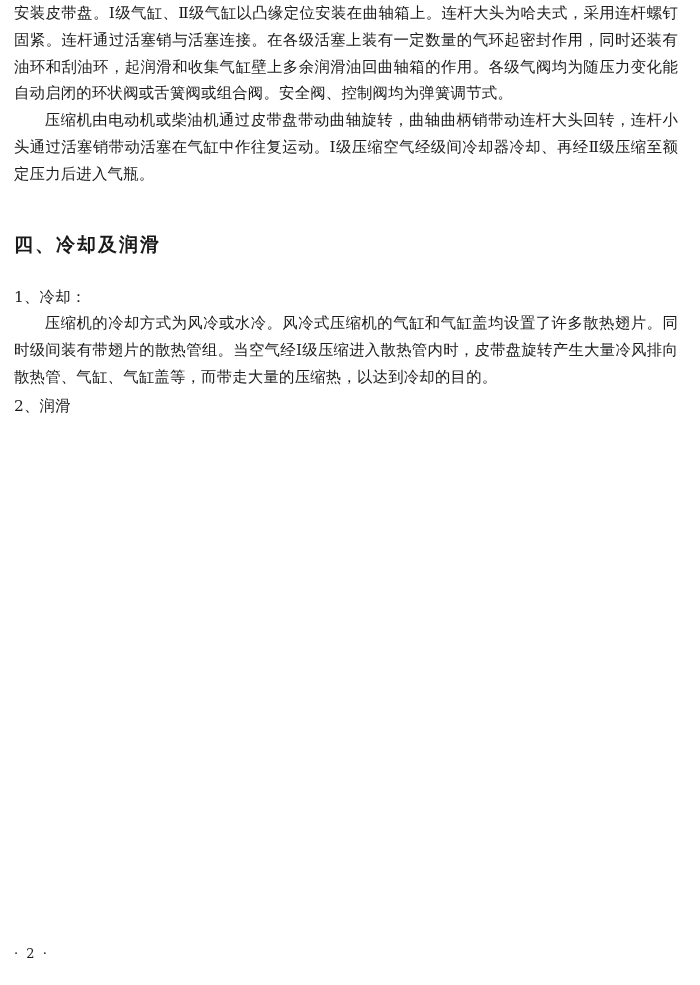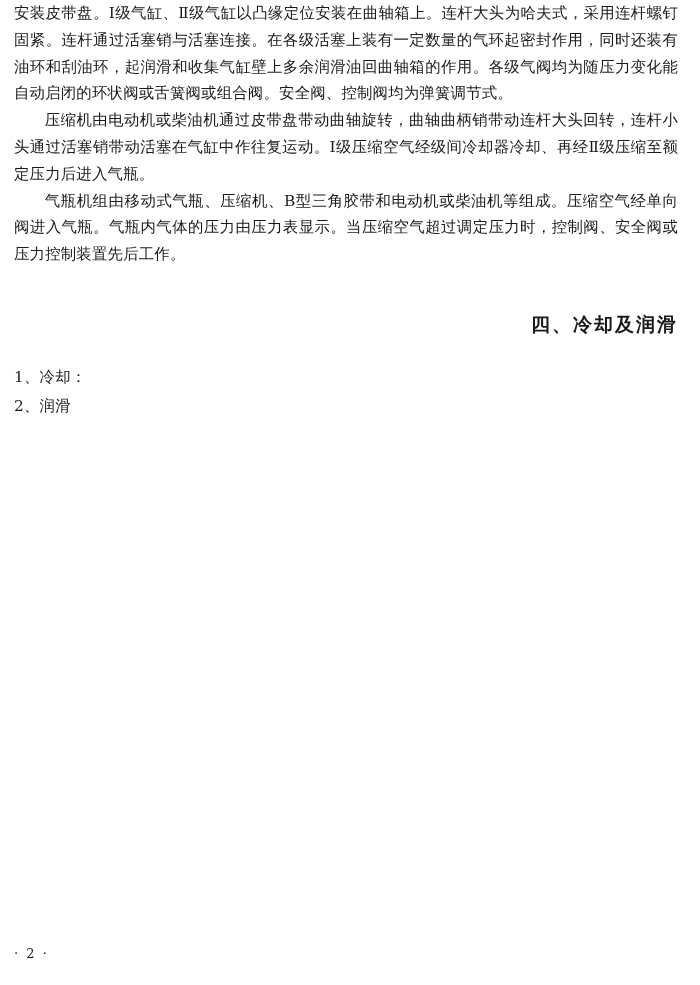--- a/index.html
+++ b/index.html
@@ -31,21 +31,21 @@
   p {
     margin: 0;
   }
   .indent {
     text-indent: 2em;
   }
   .noindent {
     text-indent: 0;
   }
   .section-heading {
-    text-align: right;
+    text-align: left;
     font-size: 19px;
     font-weight: bold;
     letter-spacing: 2px;
     margin: 44px 0 26px 0;
     font-family: "DejaVu Serif", "Liberation Serif", serif;
   }
   .sub-heading {
     font-size: 15.4px;
     line-height: 1.74;
     text-indent: 0;
@@ -61,27 +61,27 @@
   }
 </style>
 </head>
 <body>
 
 <div class="page">
 
   <div class="body-text">
     <p class="noindent">安装皮带盘。I级气缸、Ⅱ级气缸以凸缘定位安装在曲轴箱上。连杆大头为哈夫式，采用连杆螺钉固紧。连杆通过活塞销与活塞连接。在各级活塞上装有一定数量的气环起密封作用，同时还装有油环和刮油环，起润滑和收集气缸壁上多余润滑油回曲轴箱的作用。各级气阀均为随压力变化能自动启闭的环状阀或舌簧阀或组合阀。安全阀、控制阀均为弹簧调节式。</p>
     <p class="indent">压缩机由电动机或柴油机通过皮带盘带动曲轴旋转，曲轴曲柄销带动连杆大头回转，连杆小头通过活塞销带动活塞在气缸中作往复运动。I级压缩空气经级间冷却器冷却、再经Ⅱ级压缩至额定压力后进入气瓶。</p>
-    <p class="indent">气瓶机组由移动式气瓶、压缩机、B型三角胶带和电动机或柴油机等组成。压缩空气经单向阀进入气瓶。气瓶内气体的压力由压力表显示。当压缩空气超过调定压力时，控制阀、安全阀或压力控制装置先后工作。</p>
   </div>
 
   <div class="section-heading">四、冷却及润滑</div>
 
   <div class="body-text">
     <p class="sub-heading">1、冷却：</p>
+    <p class="indent">压缩机的冷却方式为风冷或水冷。风冷式压缩机的气缸和气缸盖均设置了许多散热翅片。同时级间装有带翅片的散热管组。当空气经I级压缩进入散热管内时，皮带盘旋转产生大量冷风排向散热管、气缸、气缸盖等，而带走大量的压缩热，以达到冷却的目的。</p>
   </div>
 
   <div class="body-text">
     <p class="sub-heading">2、润滑</p>
   </div>
 
   <div class="footer">· 2 ·</div>
 
 </div>
 

